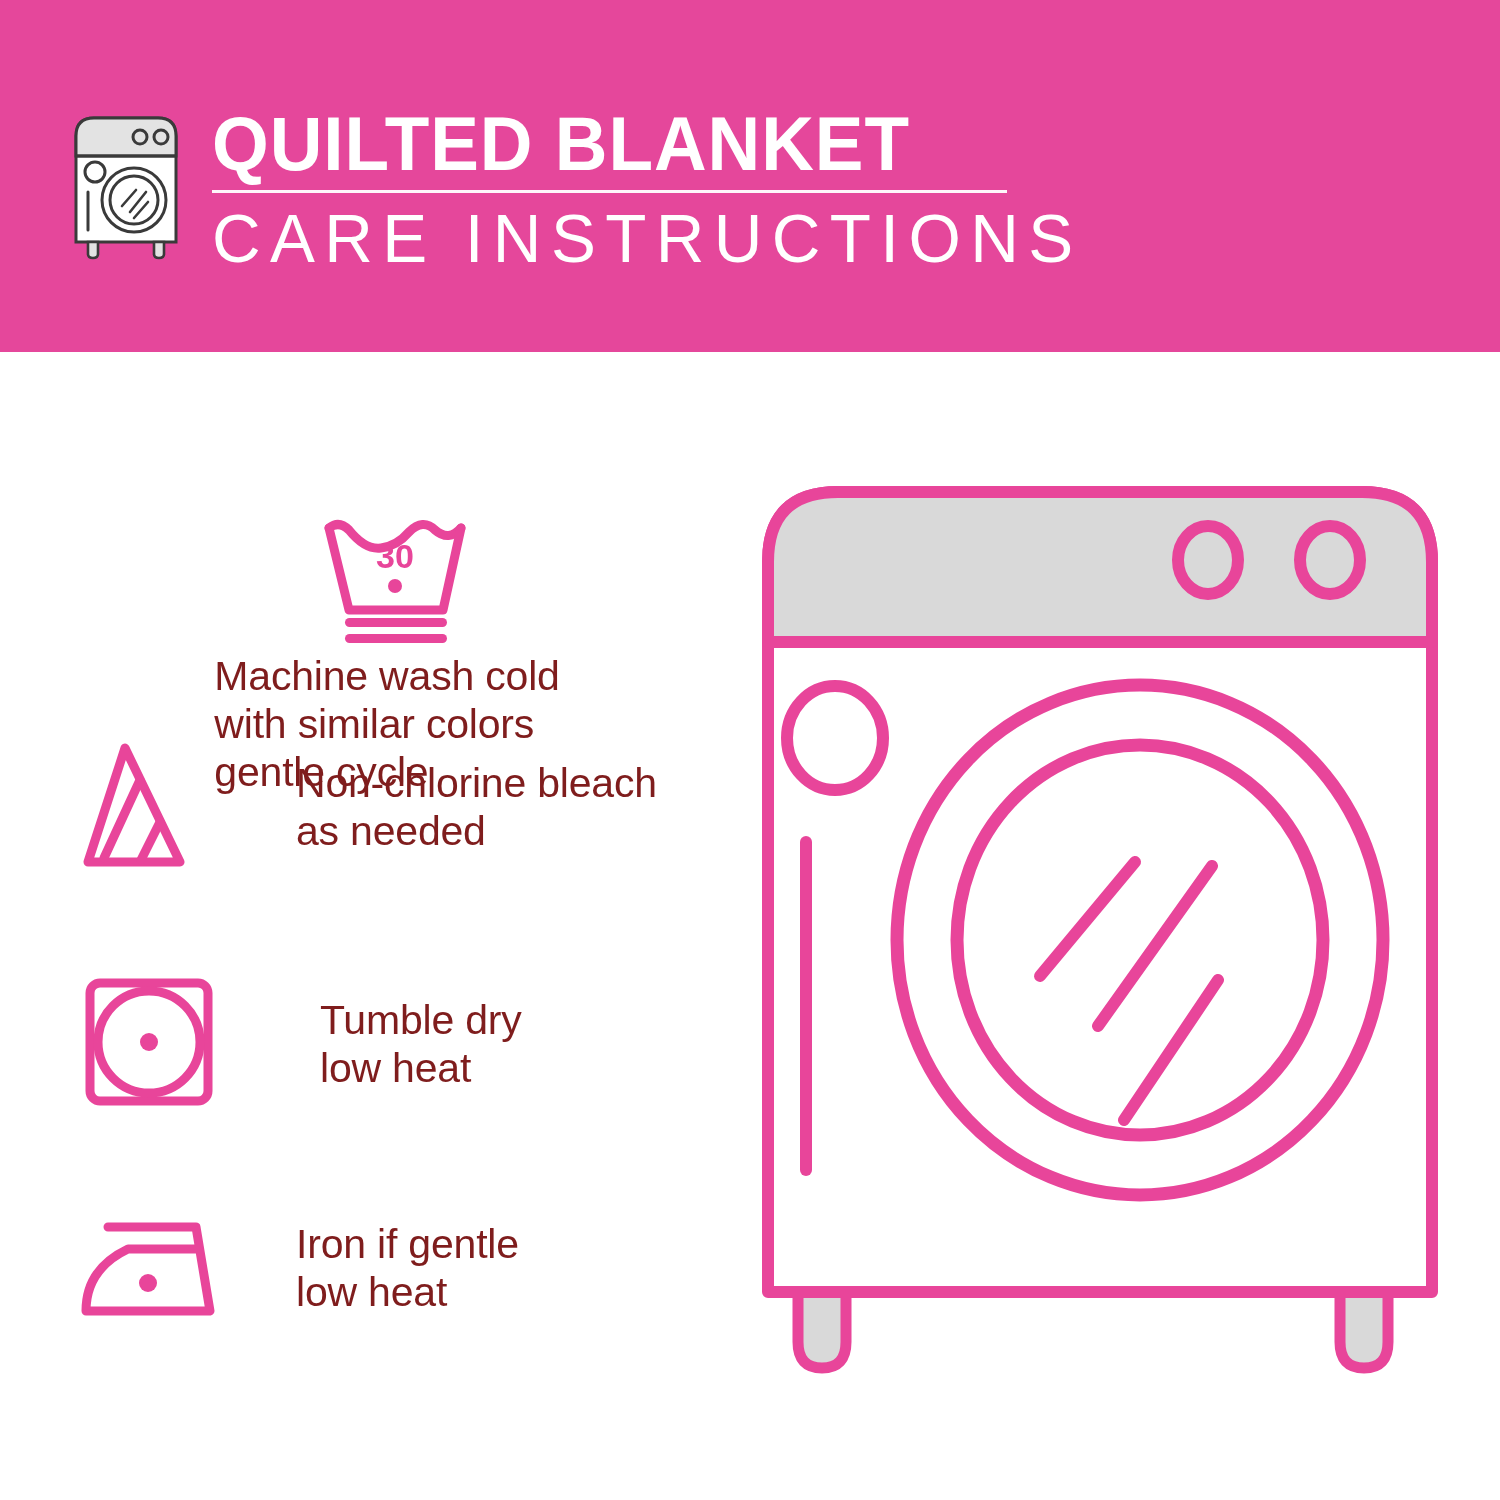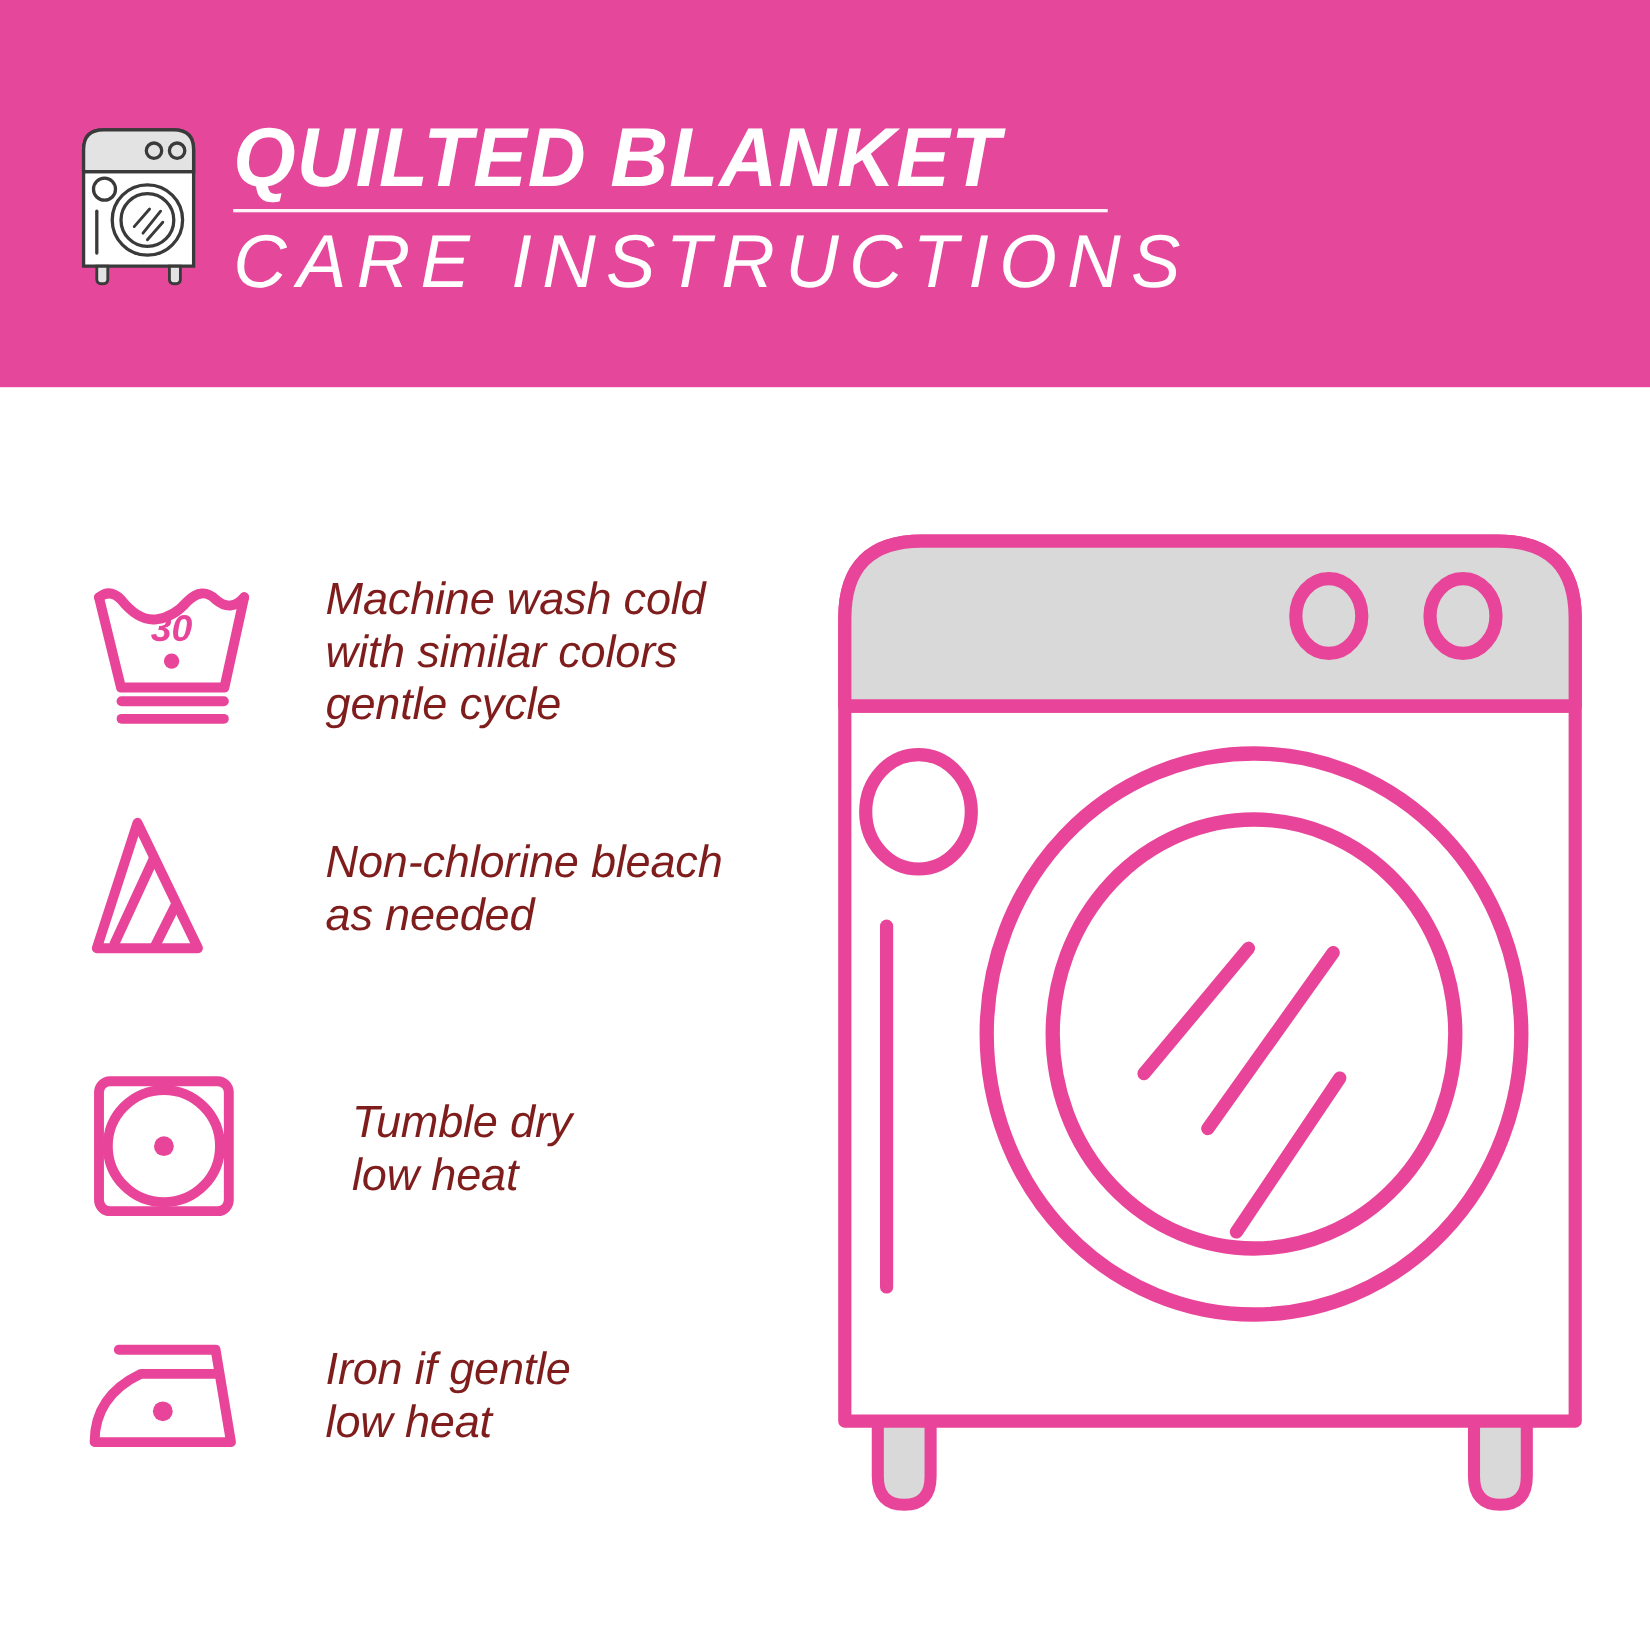--- a/index.html
+++ b/index.html
@@ -11,21 +11,20 @@
     height: 1500px;
     background: #ffffff;
     font-family: "Liberation Sans", sans-serif;
     overflow: hidden;
   }
   .page {
     position: relative;
     width: 1307px;
     height: 1500px;
     background: #ffffff;
-    font-style: italic;
   }
 
   
   .header {
     position: absolute;
     left: 0;
     top: 0;
     width: 1500px;
     height: 352px;
     background: #e5479b;
@@ -83,21 +82,21 @@
     width: 740px;
     height: 1148px;
   }
   .care-row {
     position: absolute;
     left: 0;
     width: 740px;
     display: flex;
     align-items: center;
   }
-  .care-row.r0 { top: 150px; height: 180px; }
+  .care-row.r0 { top: 150px; height: 180px; flex-direction: column; }
   .care-row.r1 { top: 370px; height: 170px; }
   .care-row.r2 { top: 612px; height: 160px; gap: 24px; }
   .care-row.r3 { top: 836px; height: 160px; }
 
   .care-icon {
     width: 200px;
     min-width: 200px;
     height: 160px;
     display: flex;
     align-items: center;

